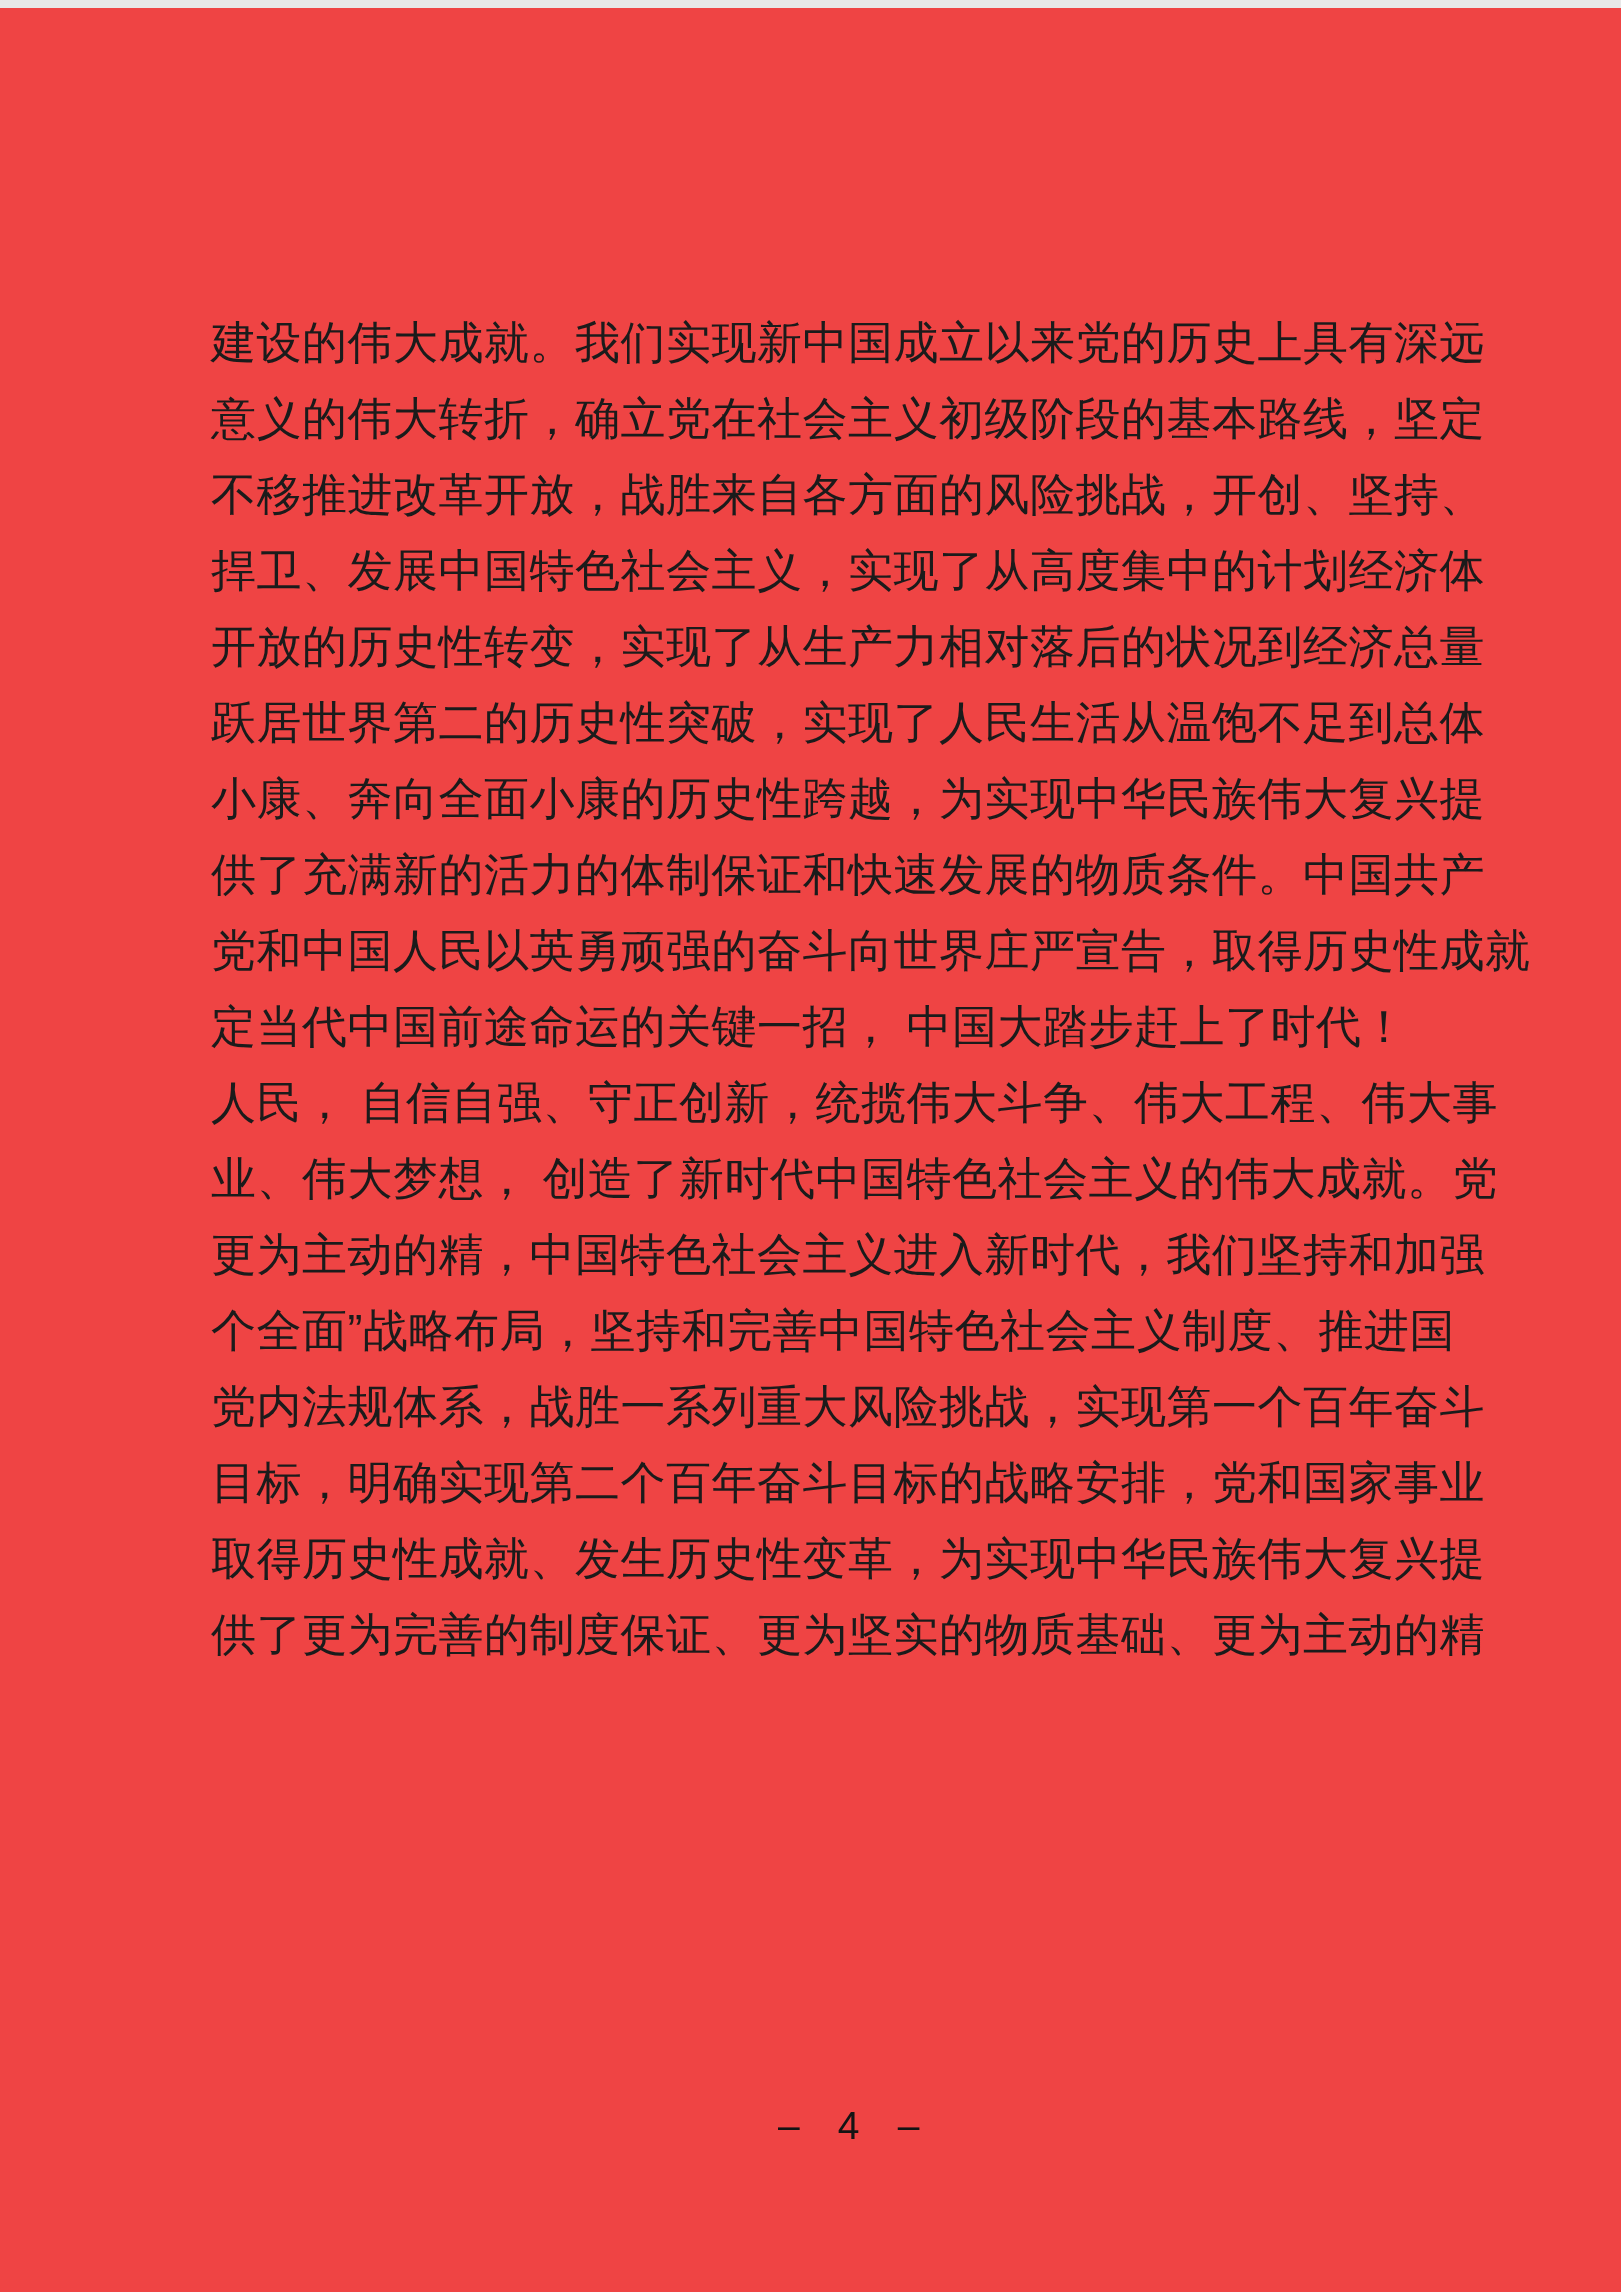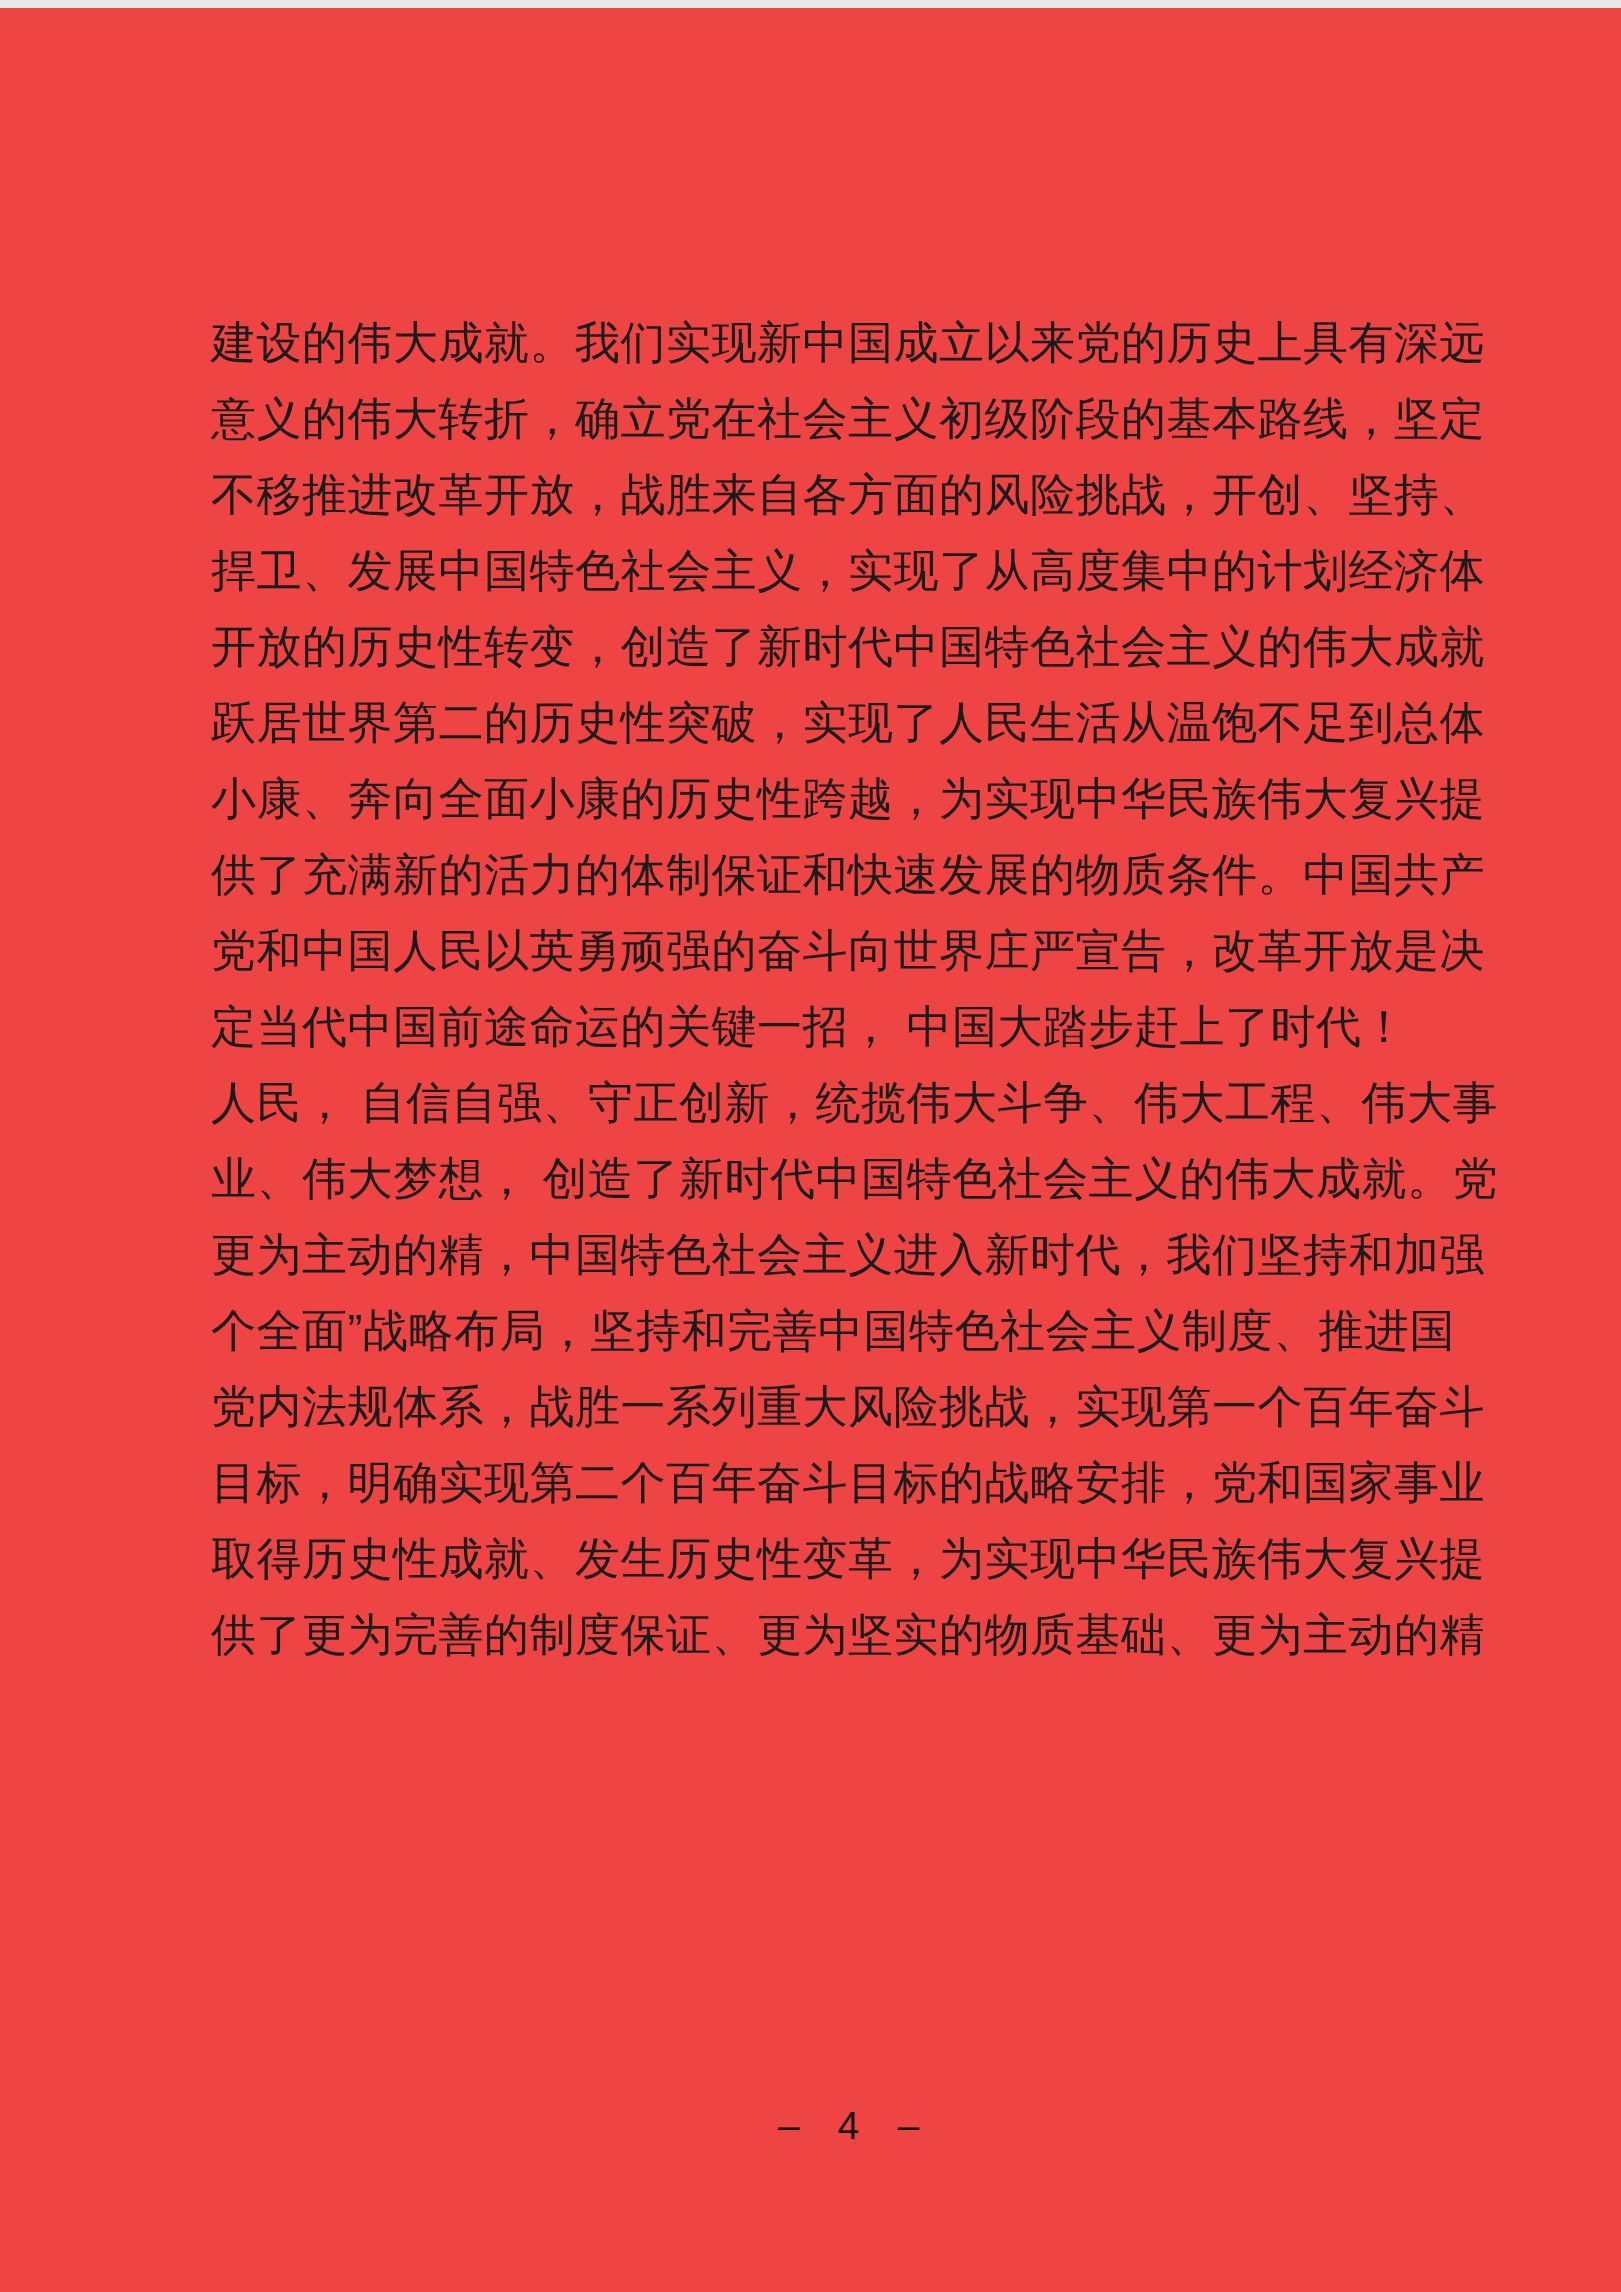--- a/index.html
+++ b/index.html
@@ -47,25 +47,25 @@
 </head>
 <body>
 
 <div class="page">
 
   <div class="textblock">
     <div class="line">建设的伟大成就。我们实现新中国成立以来党的历史上具有深远</div>
     <div class="line">意义的伟大转折，确立党在社会主义初级阶段的基本路线，坚定</div>
     <div class="line">不移推进改革开放，战胜来自各方面的风险挑战，开创、坚持、</div>
     <div class="line">捍卫、发展中国特色社会主义，实现了从高度集中的计划经济体</div>
-    <div class="line">开放的历史性转变，创造了新时代中国特色社会主义的伟大成就</div>
+    <div class="line">开放的历史性转变，实现了从生产力相对落后的状况到经济总量</div>
     <div class="line">跃居世界第二的历史性突破，实现了人民生活从温饱不足到总体</div>
     <div class="line">小康、奔向全面小康的历史性跨越，为实现中华民族伟大复兴提</div>
     <div class="line">供了充满新的活力的体制保证和快速发展的物质条件。中国共产</div>
-    <div class="line">党和中国人民以英勇顽强的奋斗向世界庄严宣告，改革开放是决</div>
+    <div class="line">党和中国人民以英勇顽强的奋斗向世界庄严宣告，取得历史性成就</div>
     <div class="line">定当代中国前途命运的关键一招， 中国大踏步赶上了时代！</div>
     <div class="line">人民， 自信自强、守正创新，统揽伟大斗争、伟大工程、伟大事</div>
     <div class="line">业、伟大梦想， 创造了新时代中国特色社会主义的伟大成就。党</div>
     <div class="line">更为主动的精，中国特色社会主义进入新时代，我们坚持和加强</div>
     <div class="line">个全面”战略布局，坚持和完善中国特色社会主义制度、推进国</div>
     <div class="line">党内法规体系，战胜一系列重大风险挑战，实现第一个百年奋斗</div>
     <div class="line">目标，明确实现第二个百年奋斗目标的战略安排，党和国家事业</div>
     <div class="line">取得历史性成就、发生历史性变革，为实现中华民族伟大复兴提</div>
     <div class="line">供了更为完善的制度保证、更为坚实的物质基础、更为主动的精</div>
   </div>

